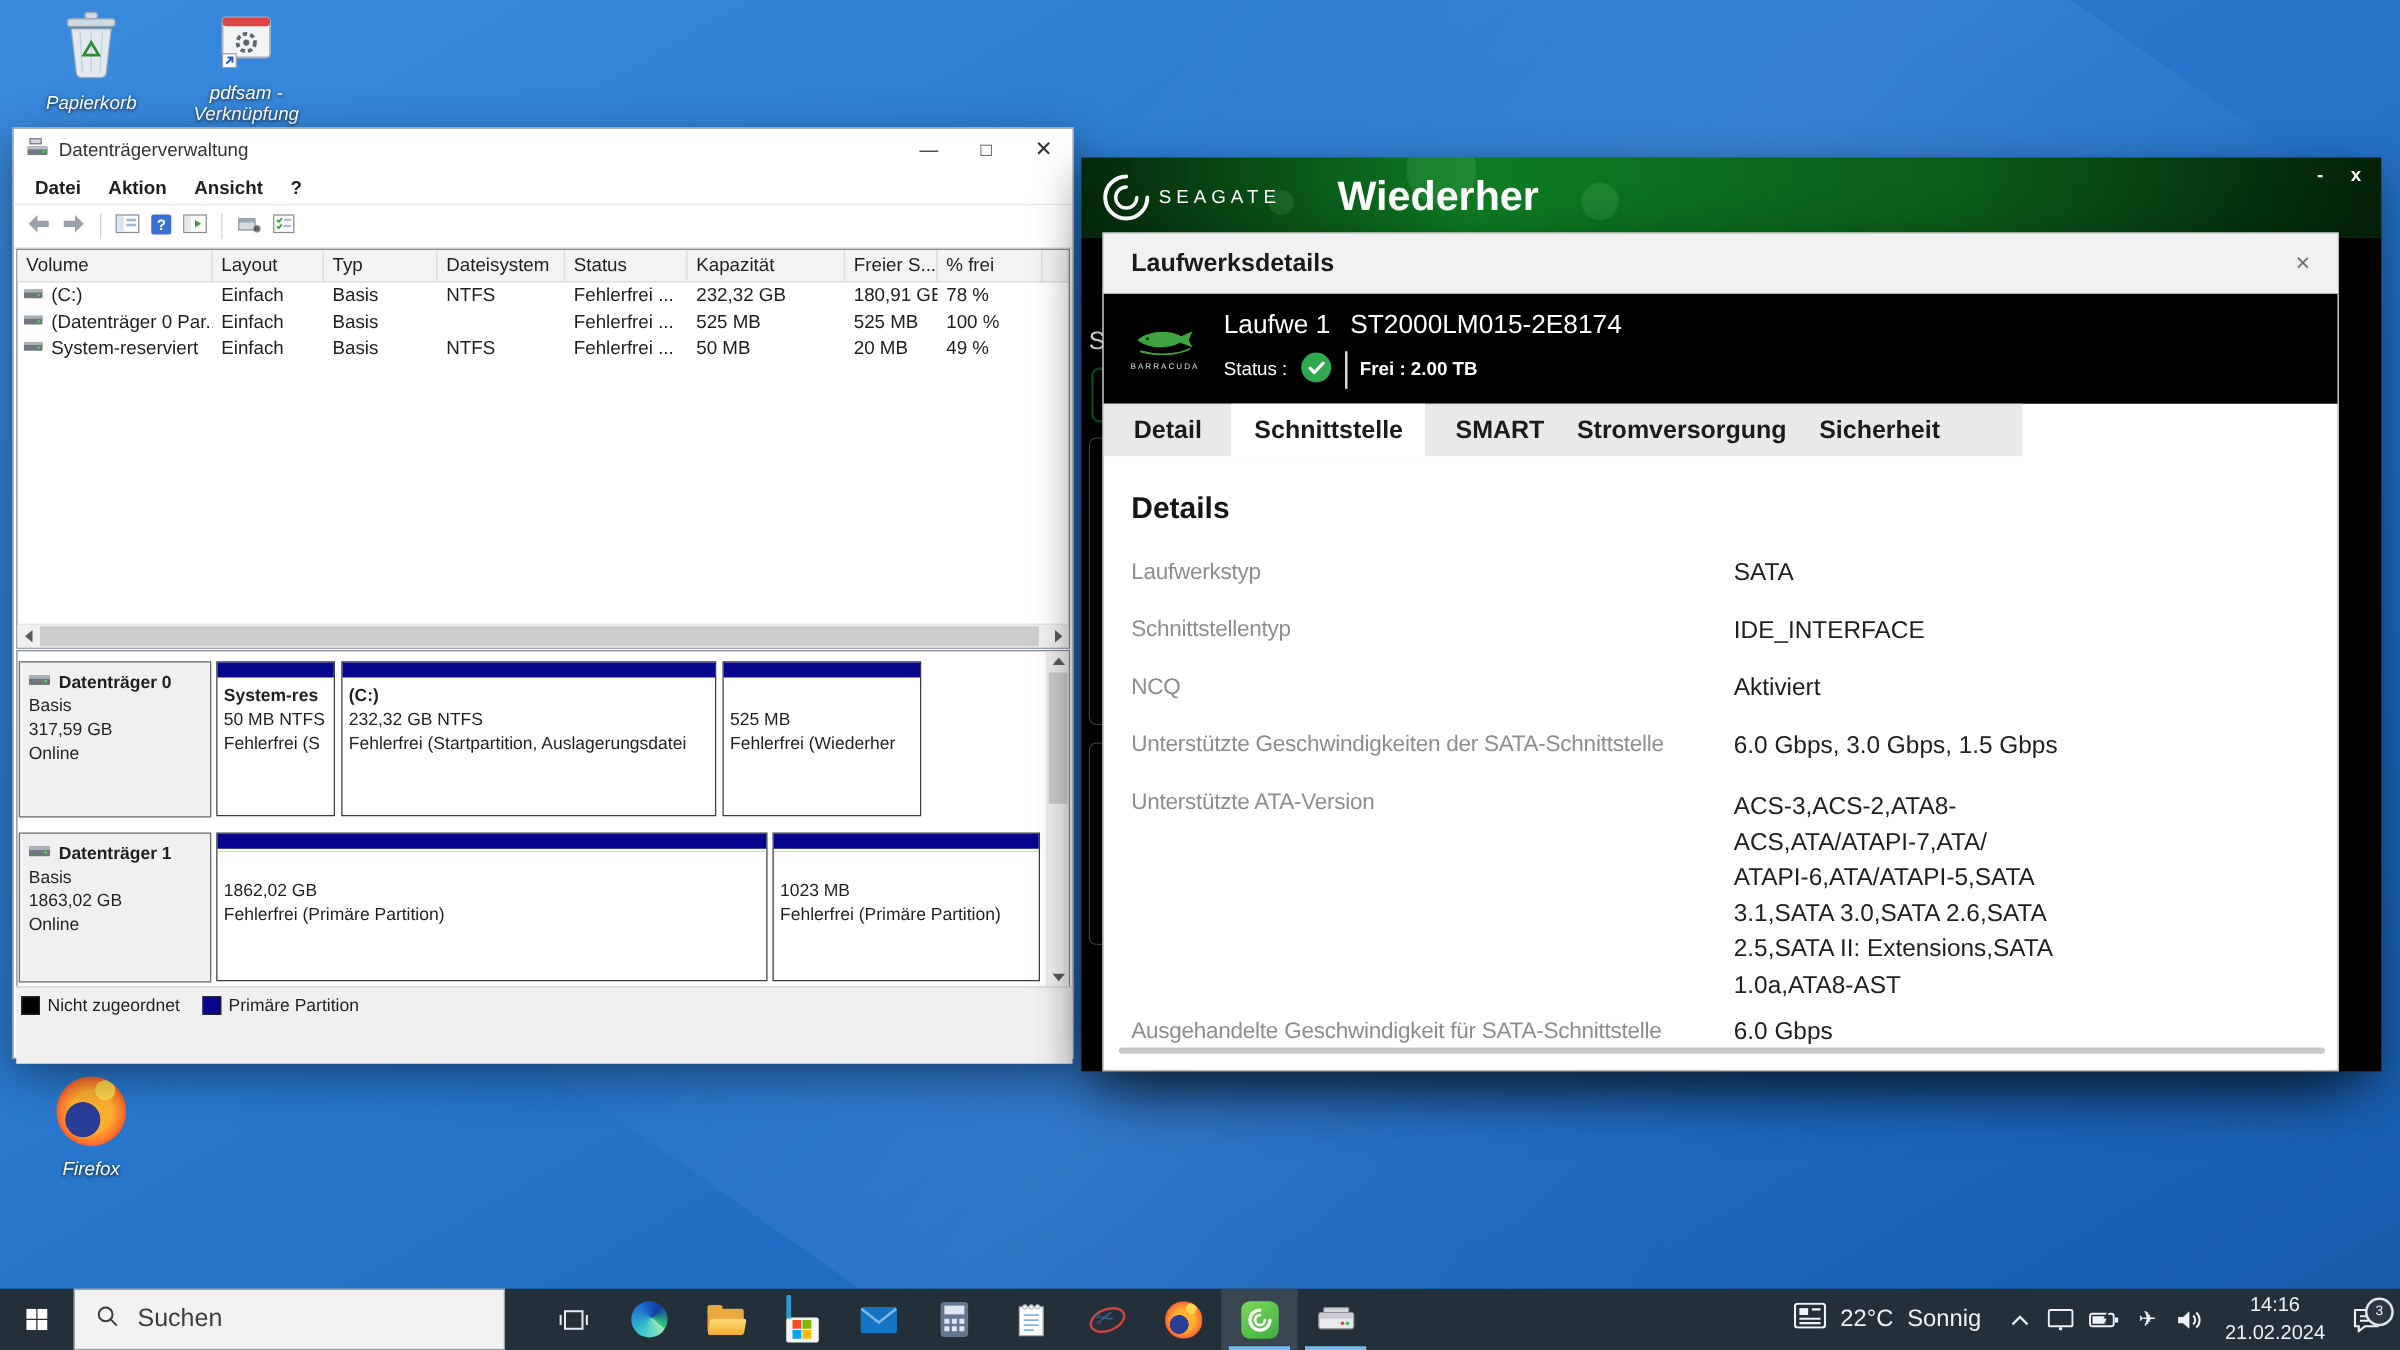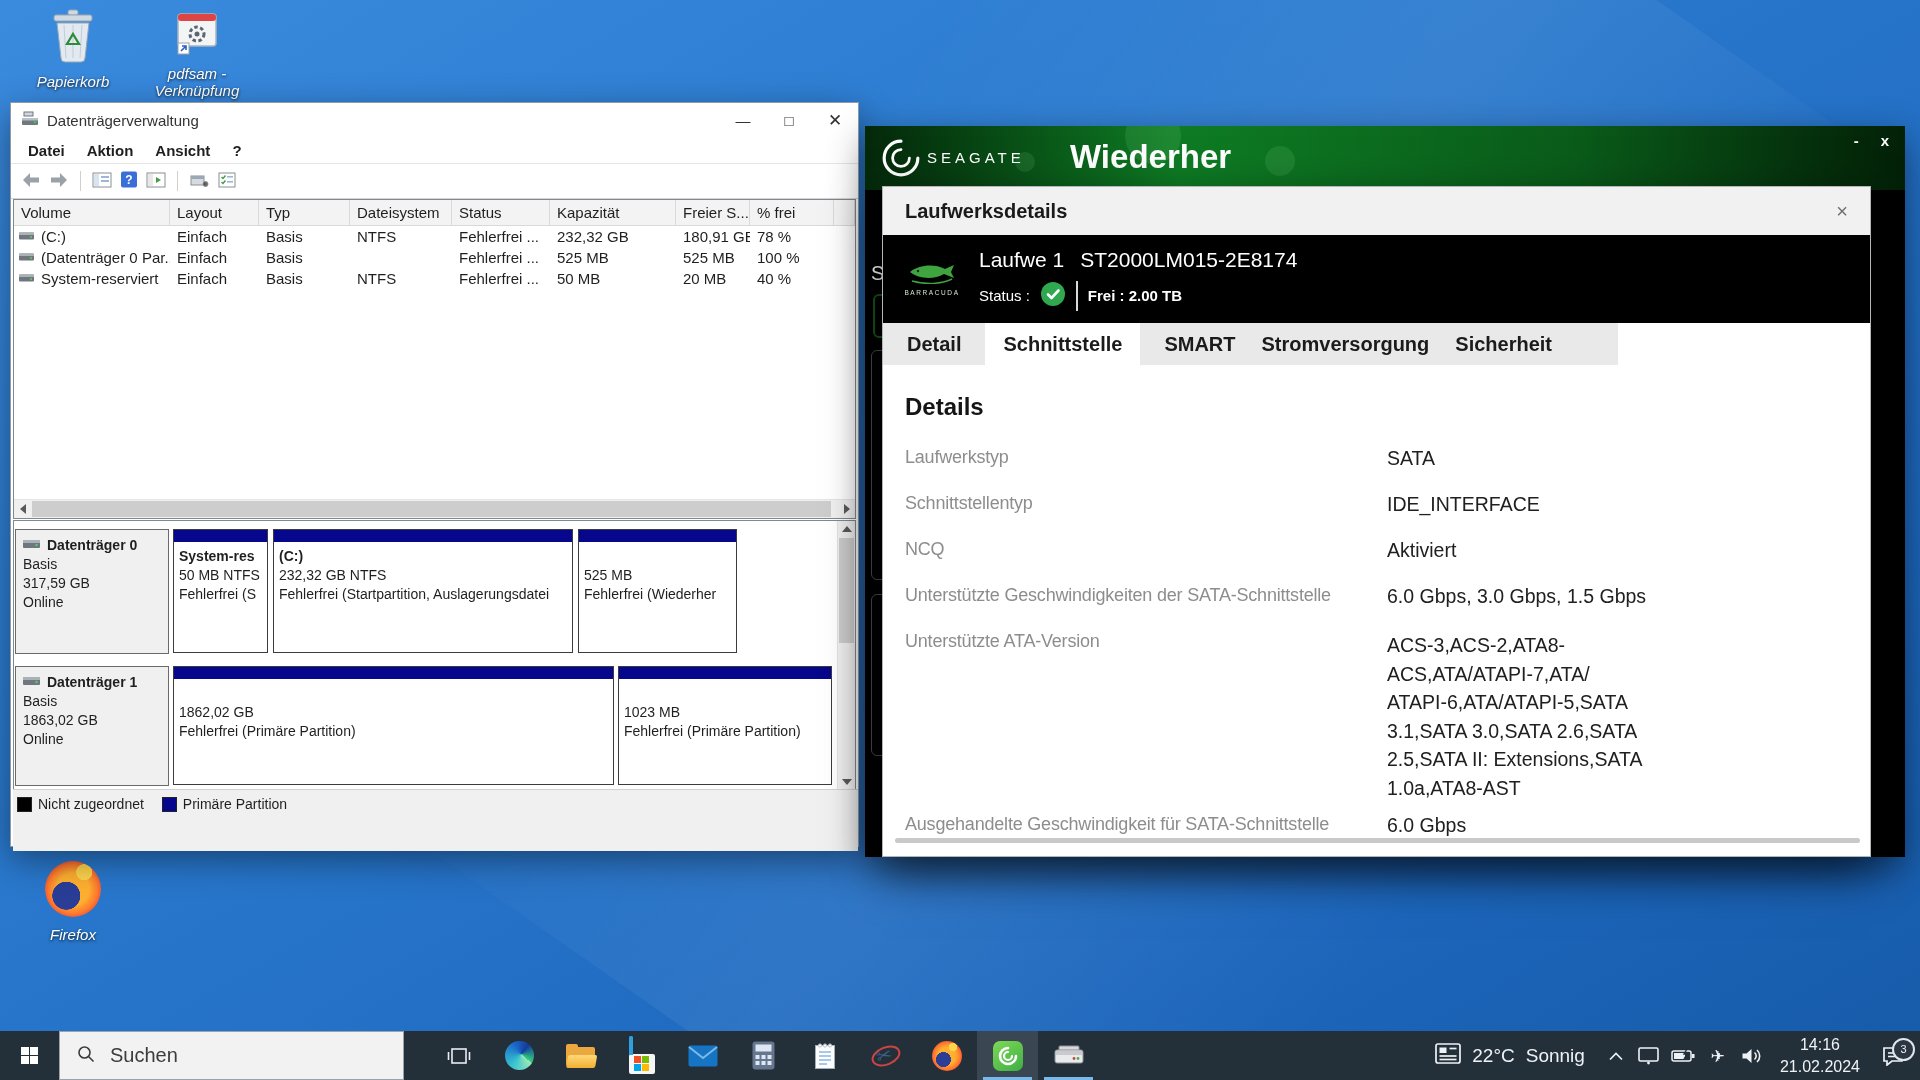--- a/index.html
+++ b/index.html
@@ -294,21 +294,21 @@
                 <circle cx="12" cy="7" r="1.1" fill="#58d058"></circle>
               </svg></span>
             <span>System-reserviert</span>
           </div>
         <div>Einfach</div>
         <div>Basis</div>
         <div>NTFS</div>
         <div>Fehlerfrei ...</div>
         <div>50 MB</div>
         <div>20 MB</div>
-        <div>40 %</div>
+        <div>49 %</div>
         <div></div>
       </div>
       <div class="hscroll">
         <span class="sbtn" style="left:0;top:1px;">
             <span class="tri left"></span>
           </span>
         <div class="thumb"></div>
         <span class="sbtn" style="right:0;top:1px;">
             <span class="tri right"></span>
           </span>

